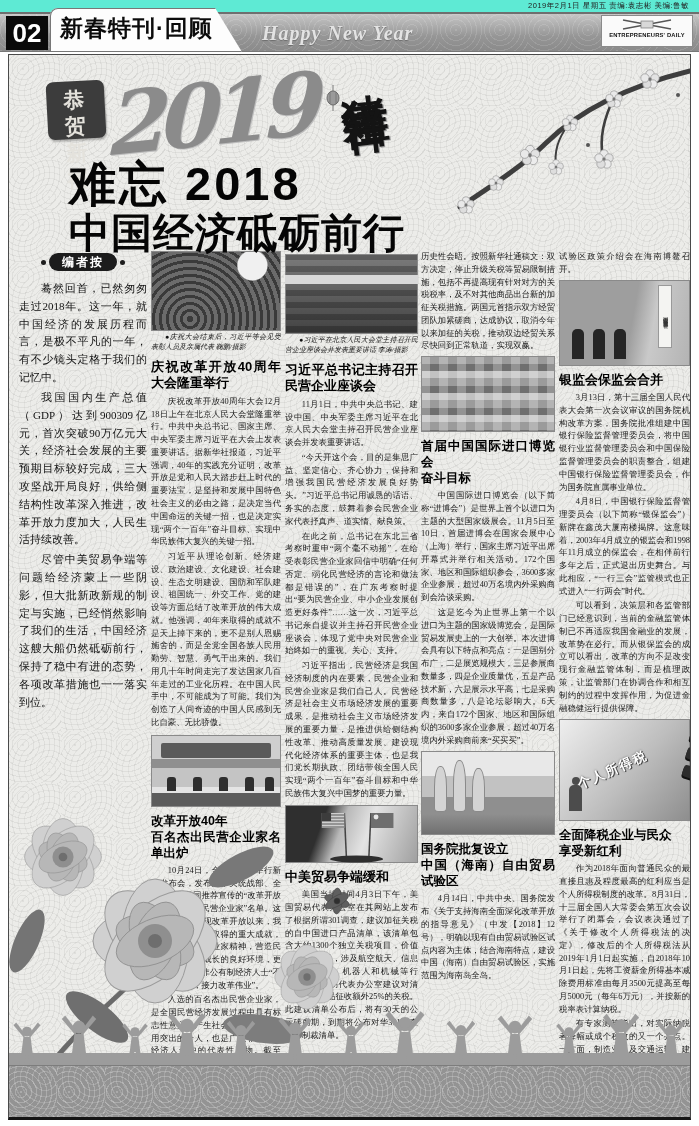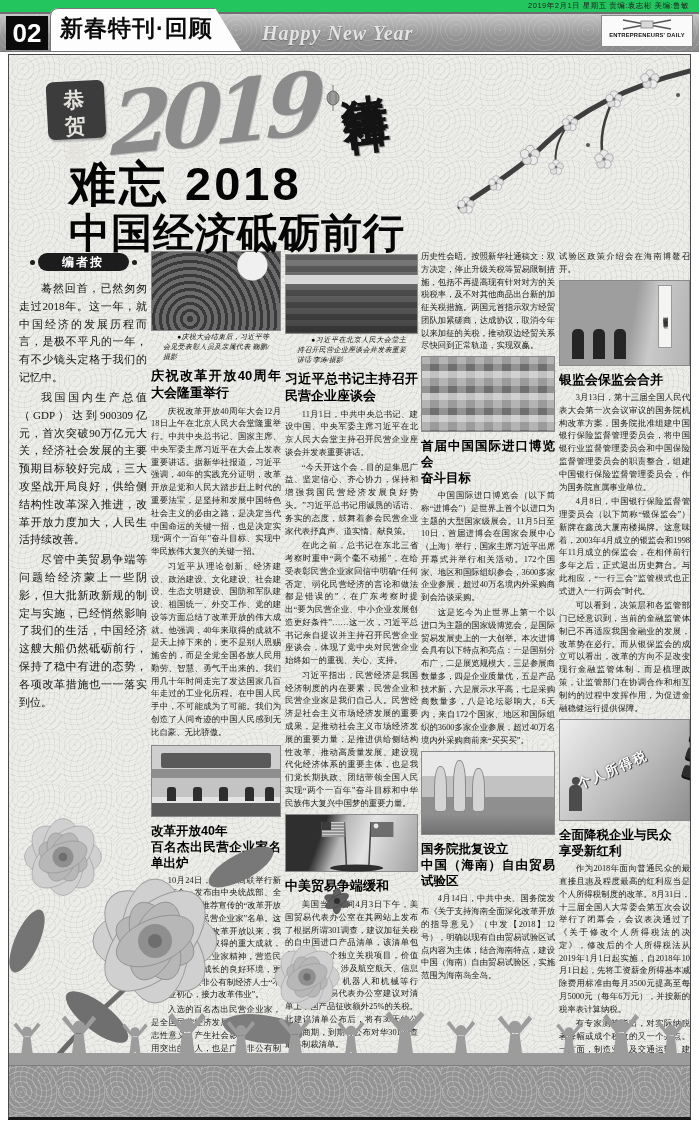--- a/index.html
+++ b/index.html
@@ -1,21 +1,21 @@
 <!DOCTYPE html>
 <html><head>
 <meta charset="utf-8">
 <style>
   *{box-sizing:border-box;margin:0;padding:0}
   html,body{width:699px;height:1126px;background:#fff;overflow:hidden;
     font-family:"Liberation Serif","DejaVu Serif",serif;}
   .page{position:relative;width:699px;height:1126px;background:#fff;}
 
   
-  .topstrip{position:absolute;left:0;top:0;width:699px;height:20px;background:#22c55e;}
+  .topstrip{position:absolute;left:0;top:0;width:699px;height:20px;background:#5eead4;}
   .dateline{position:absolute;right:10px;top:1px;font-size:7.5px;color:#222;
     font-family:"Liberation Sans","DejaVu Sans",sans-serif;letter-spacing:.5px;}
   .headerbar{position:absolute;left:0;top:12px;width:699px;height:40px;
     background:linear-gradient(#c6c6c6,#969696 60%,#8a8a8a);
     border-top:2px solid #6f6f6f;border-bottom:1px solid #777;}
   .headerbar::after{content:"";position:absolute;inset:0;
     background-image:repeating-radial-gradient(circle at 16px 16px, rgba(255,255,255,.12) 0 1px, transparent 1px 5px);
     background-size:44px 44px;pointer-events:none;}
   .pagenum{position:absolute;left:6px;top:16px;width:42px;height:34px;background:#0a0a0a;
     color:#fff;font:900 26px/34px "Liberation Sans","DejaVu Sans",sans-serif;text-align:center;z-index:3;}
@@ -60,30 +60,30 @@
 
   
   .kol{position:absolute;top:196px;height:816px;overflow:hidden;z-index:2;
     font-size:8.4px;line-height:1.52;text-align:justify;color:#191919;}
   .kol p{text-indent:2em;margin-bottom:2px;}
   .k1{left:10px;width:128px;font-size:11px;line-height:1.62;color:#111;}
   .k2{left:142px;width:130px;}
   .k3{left:276px;width:133px;}
   .k4{left:412px;width:134px;}
   .k5{left:550px;width:131px;}
-  .badge{display:block;width:91px;margin:2px auto 9px;background:#1c1c1c;color:#fff;
+  .badge{display:block;width:68px;margin:2px auto 9px;background:#1c1c1c;color:#fff;
     border-radius:9px;font:700 12px/18px "Liberation Sans","DejaVu Sans",sans-serif;
     text-align:center;letter-spacing:2px;position:relative;}
   .badge::before,.badge::after{content:"";position:absolute;top:7px;width:5px;height:5px;
     background:#1c1c1c;border-radius:50%;}
   .badge::before{left:-8px}.badge::after{right:-8px}
   .atitle{font:900 13px/1.28 "Liberation Sans","DejaVu Sans",sans-serif;color:#000;
     text-indent:0;margin:6px 0 4px;}
   .atitle.mid{font-size:12.5px;}
-  .cap{font-size:7px;line-height:1.4;color:#111;text-indent:0;margin:2px 12px 4px;font-style:italic;}
+  .cap{font-size:7px;line-height:1.4;color:#111;text-indent:0;margin:2px 0 4px;font-style:italic;}
   .ph{position:relative;width:100%;overflow:hidden;margin-bottom:1px;
     box-shadow:0 0 0 1px #8a8a8a inset;}
 
   
   .ph-celebration{height:80px;background:
     radial-gradient(circle at 78% 18%, #f0f0f0 0 12%, transparent 13%),
     repeating-radial-gradient(circle at 30% 85%, #3a3a3a 0 3px, #6b6b6b 3px 7px),
     linear-gradient(#d6d6d6, #9c9c9c 45%, #4f4f4f);}
   .ph-press{height:72px;background:linear-gradient(#cfcfcf 0 34%, #8f8f8f 34% 46%, #c4c4c4 46% 72%, #e4e4e4 72% 80%, #5c5c5c 80%);}
   .ph-press .banner{position:absolute;left:8%;top:12%;width:84%;height:20%;background:#5a5a5a;border-radius:2px;}

